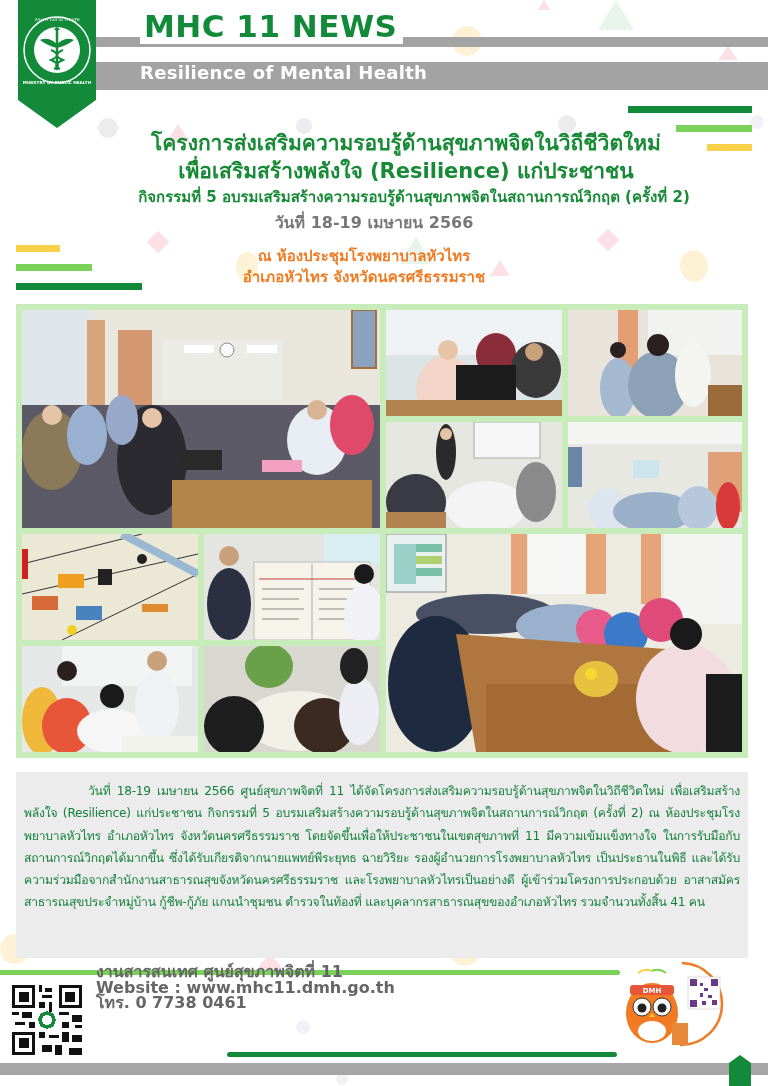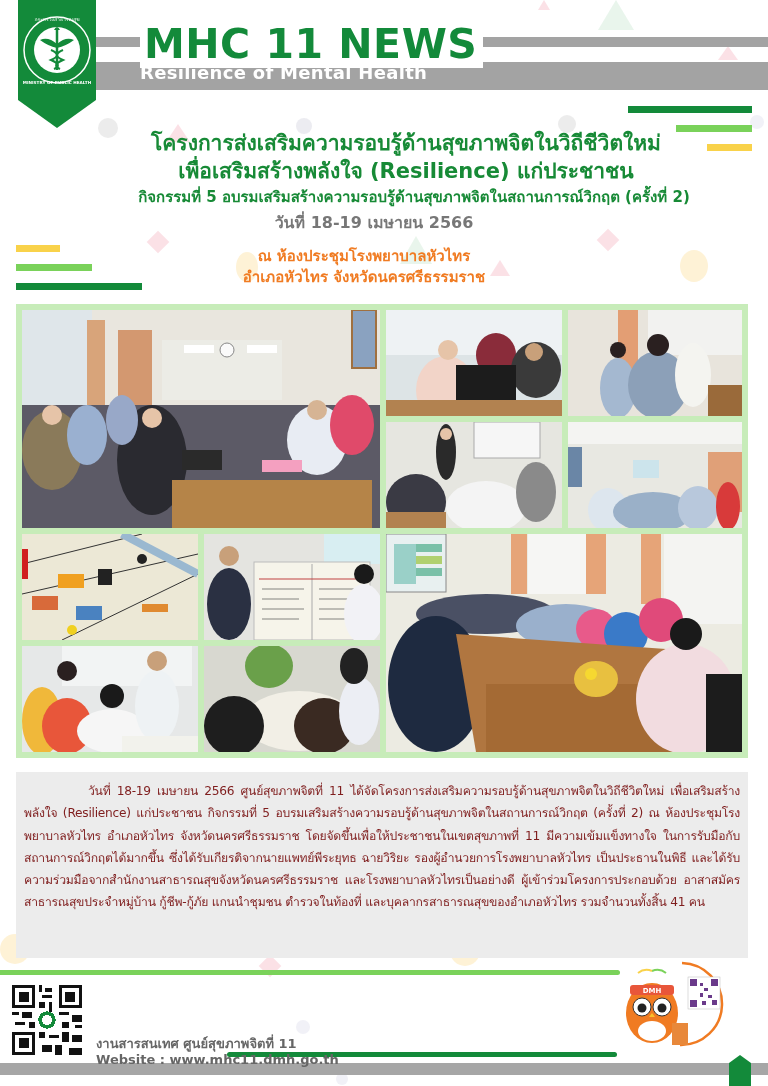--- a/index.html
+++ b/index.html
@@ -8,49 +8,49 @@
 
   
   .deco { position: absolute; pointer-events: none; }
   .tri { width: 0; height: 0; border-left: 16px solid transparent; border-right: 16px solid transparent; border-bottom: 28px solid; opacity: .35; }
   .circ { border-radius: 50%; opacity: .35; }
   .diam { width: 16px; height: 16px; transform: rotate(45deg); opacity: .35; }
 
   
   .hbar { position: absolute; background: #a3a3a3; }
   .logo-shield { position: absolute; left: 18px; top: 0; width: 78px; height: 128px; }
-  .brand-title { position: absolute; left: 140px; top: 20px; font-family: "DejaVu Sans", sans-serif; font-weight: bold; font-size: 41px; color: #138a3a; letter-spacing: 0.5px; background: #fff; padding: 0 6px 0 4px; }
+  .brand-title { position: absolute; left: 140px; top: 8px; font-family: "DejaVu Sans", sans-serif; font-weight: bold; font-size: 31px; color: #138a3a; letter-spacing: 0.5px; background: #fff; padding: 0 6px 0 4px; }
   .brand-sub { position: absolute; left: 140px; top: 62px; font-family: "DejaVu Sans", sans-serif; font-weight: bold; font-size: 18px; color: #ffffff; letter-spacing: 0.3px; }
 
   .stripe { position: absolute; height: 7px; }
   .t1 { top: 126px; font-size: 21px; font-weight: bold; color: #178a36; }
   .t2 { top: 154px; font-size: 21px; font-weight: bold; color: #178a36; }
   .t3 { top: 185px; font-size: 15px; font-weight: bold; color: #178a36; }
   .t4 { top: 210px; font-size: 16px; font-weight: bold; color: #777777; left: -10px; }
   .loc1 { top: 244px; font-size: 15px; font-weight: bold; color: #f07b22; left: -20px; }
   .loc2 { top: 265px; font-size: 15px; font-weight: bold; color: #f07b22; left: -20px; }
 
   .t1, .t2, .t3, .t4, .loc1, .loc2 { position: absolute; width: 768px; text-align: center; }
   .t1 { left: 22px; } .t2 { left: 22px; } .t3 { left: 30px; }
 
   
   .collage { position: absolute; left: 16px; top: 304px; width: 732px; height: 454px; background: #c7ecb9; }
   .photo { position: absolute; overflow: hidden; }
   .photo svg { width: 100%; height: 100%; display: block; }
 
   
   .textbox { position: absolute; left: 16px; top: 772px; width: 732px; height: 186px; background: #ececec; }
-  .textbox p { position: absolute; left: 8px; top: 8px; width: 716px; font-family: "DejaVu Sans", sans-serif; font-size: 12.2px; line-height: 22.3px; color: #7f1d1d; text-align: justify; text-indent: 64px; letter-spacing: -0.25px; }
+  .textbox p { position: absolute; left: 8px; top: 8px; width: 716px; font-family: "DejaVu Sans", sans-serif; font-size: 12.2px; line-height: 22.3px; color: #15803d; text-align: justify; text-indent: 64px; letter-spacing: -0.25px; }
 
   
   .footer-green-top { position: absolute; left: 0; top: 970px; width: 620px; height: 5px; background: #7ad25a; border-radius: 0 3px 3px 0; }
   .footer-gray { position: absolute; left: 0; top: 1063px; width: 768px; height: 12px; background: #a6a6a6; }
   .footer-green-bottom { position: absolute; left: 227px; top: 1052px; width: 390px; height: 5px; background: #138a3a; border-radius: 3px; }
   .qr { position: absolute; left: 12px; top: 985px; width: 70px; height: 70px; }
-  .contact { position: absolute; left: 96px; top: 1036px; font-family: "DejaVu Sans", sans-serif; font-size: 13px; font-weight: bold; color: #666; line-height: 15.5px; }
+  .contact { position: absolute; left: 96px; top: 964px; font-family: "DejaVu Sans", sans-serif; font-size: 16px; font-weight: bold; color: #666; line-height: 15.5px; }
   .mascot { position: absolute; left: 622px; top: 955px; width: 120px; height: 100px; }
   .slogan { position: absolute; left: 623px; top: 1047px; font-size: 9.5px; font-weight: bold; color: #e8521c; font-style: italic; margin-top: 44px; }
   .arrow-up { position: absolute; left: 729px; top: 1055px; width: 22px; height: 31px; }
 </style>
 </head>
 <body>
 
 <div class="deco tri" style="left:598px;top:0px;border-bottom-color:#bfe3c8;border-left-width:18px;border-right-width:18px;border-bottom-width:30px;"></div>
 <div class="deco tri" style="left:538px;top:0px;border-bottom-color:#f3a8b8;border-left-width:6px;border-right-width:6px;border-bottom-width:10px;"></div>
 <div class="deco circ" style="left:452px;top:26px;width:30px;height:30px;background:#fcd98a;"></div>
@@ -338,20 +338,21 @@
       <rect x="17" y="19" width="4" height="2"></rect>
     </g>
     <circle cx="10.5" cy="10.5" r="2.6" fill="#138a3a"></circle>
     <circle cx="10.5" cy="10.5" r="1.5" fill="#fff"></circle>
   </svg>
 </div>
 
 <div class="contact">
   <div>งานสารสนเทศ ศูนย์สุขภาพจิตที่ 11</div>
   <div>Website : www.mhc11.dmh.go.th</div>
+  <div>โทร. 0 7738 0461</div>
 </div>
 
 <div class="mascot">
   <svg viewBox="0 0 120 100" width="120" height="100">
     <path d="M60 8 A40 40 0 1 1 58 90" fill="none" stroke="#f07b22" stroke-width="2.5"></path>
     <rect x="66" y="22" width="32" height="32" fill="#fff" stroke="#bbb" stroke-width="0.5"></rect>
     <g fill="#6a3a8a">
       <rect x="68" y="24" width="7" height="7"></rect>
         <rect x="89" y="24" width="7" height="7"></rect>
         <rect x="68" y="45" width="7" height="7"></rect>

